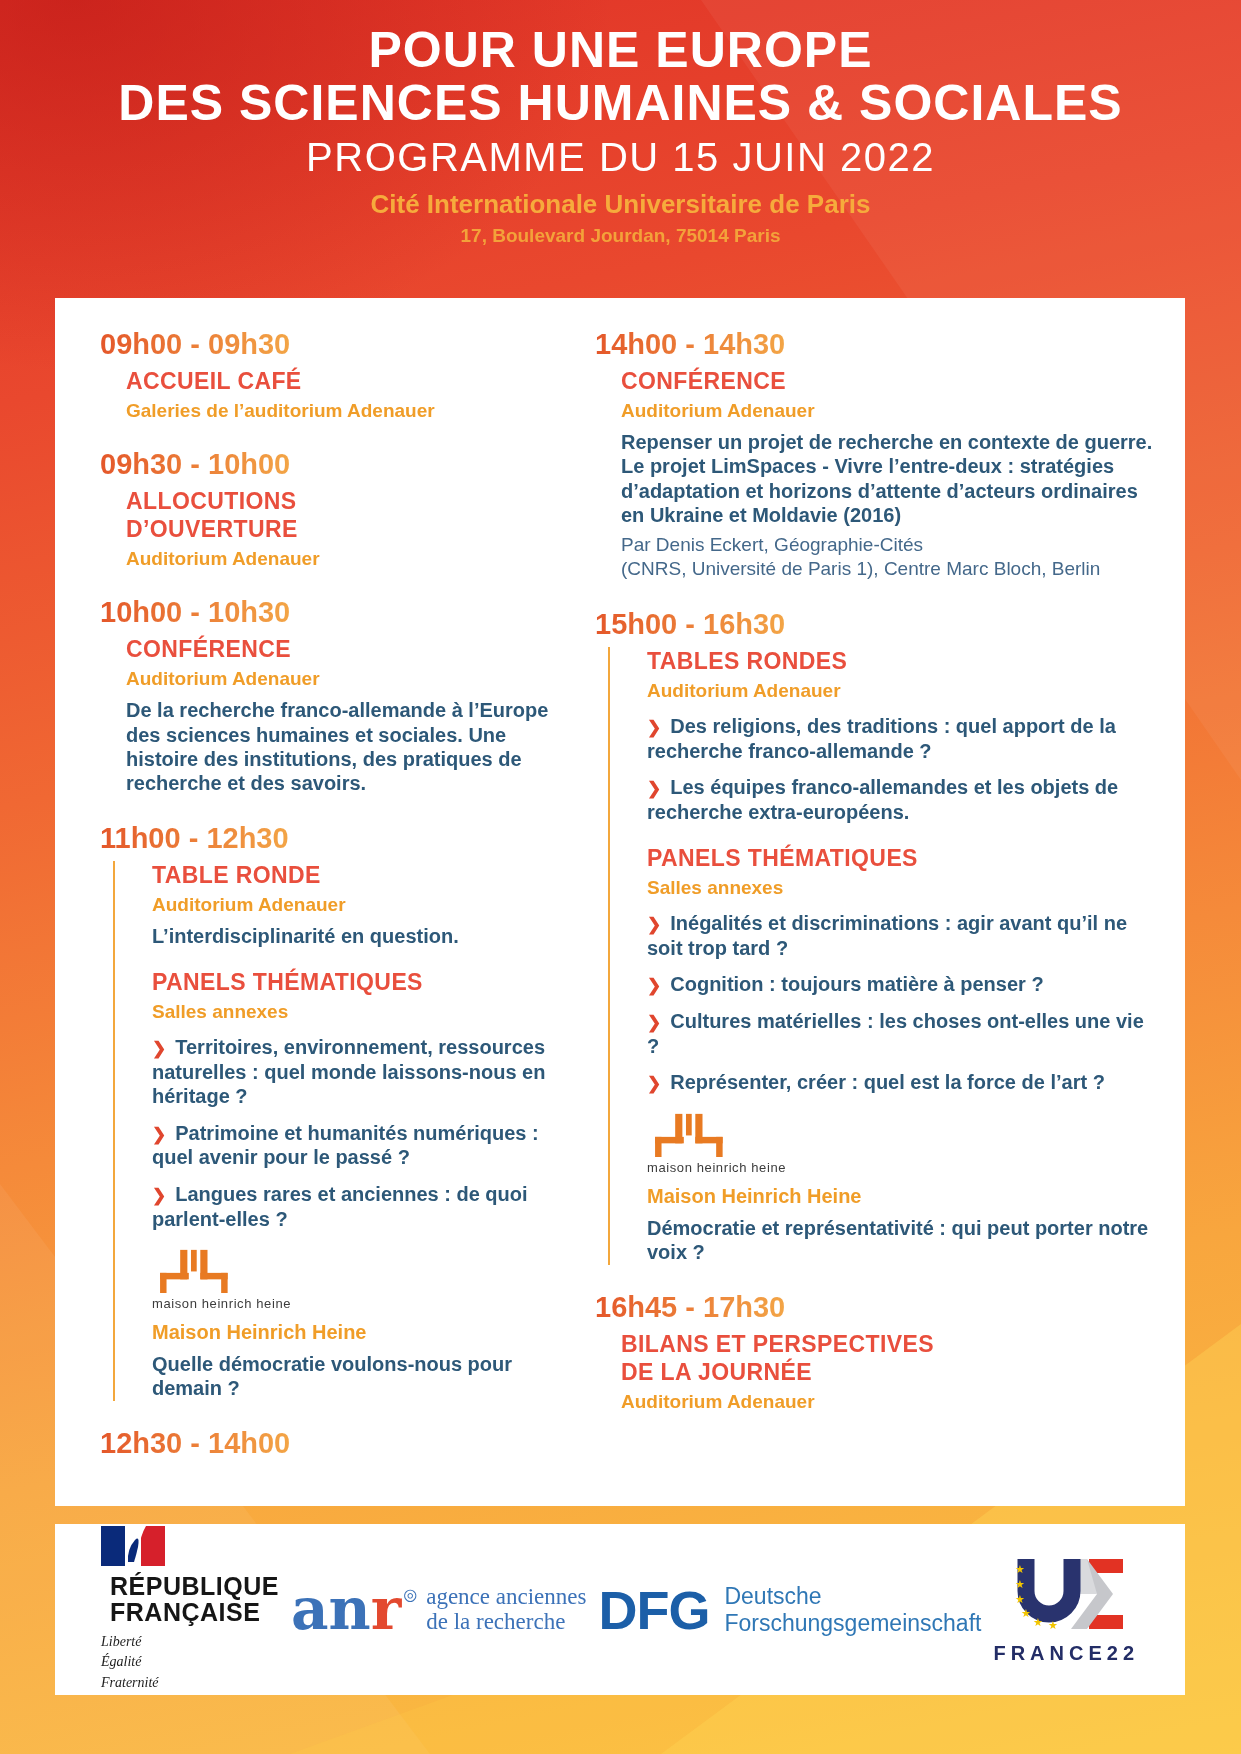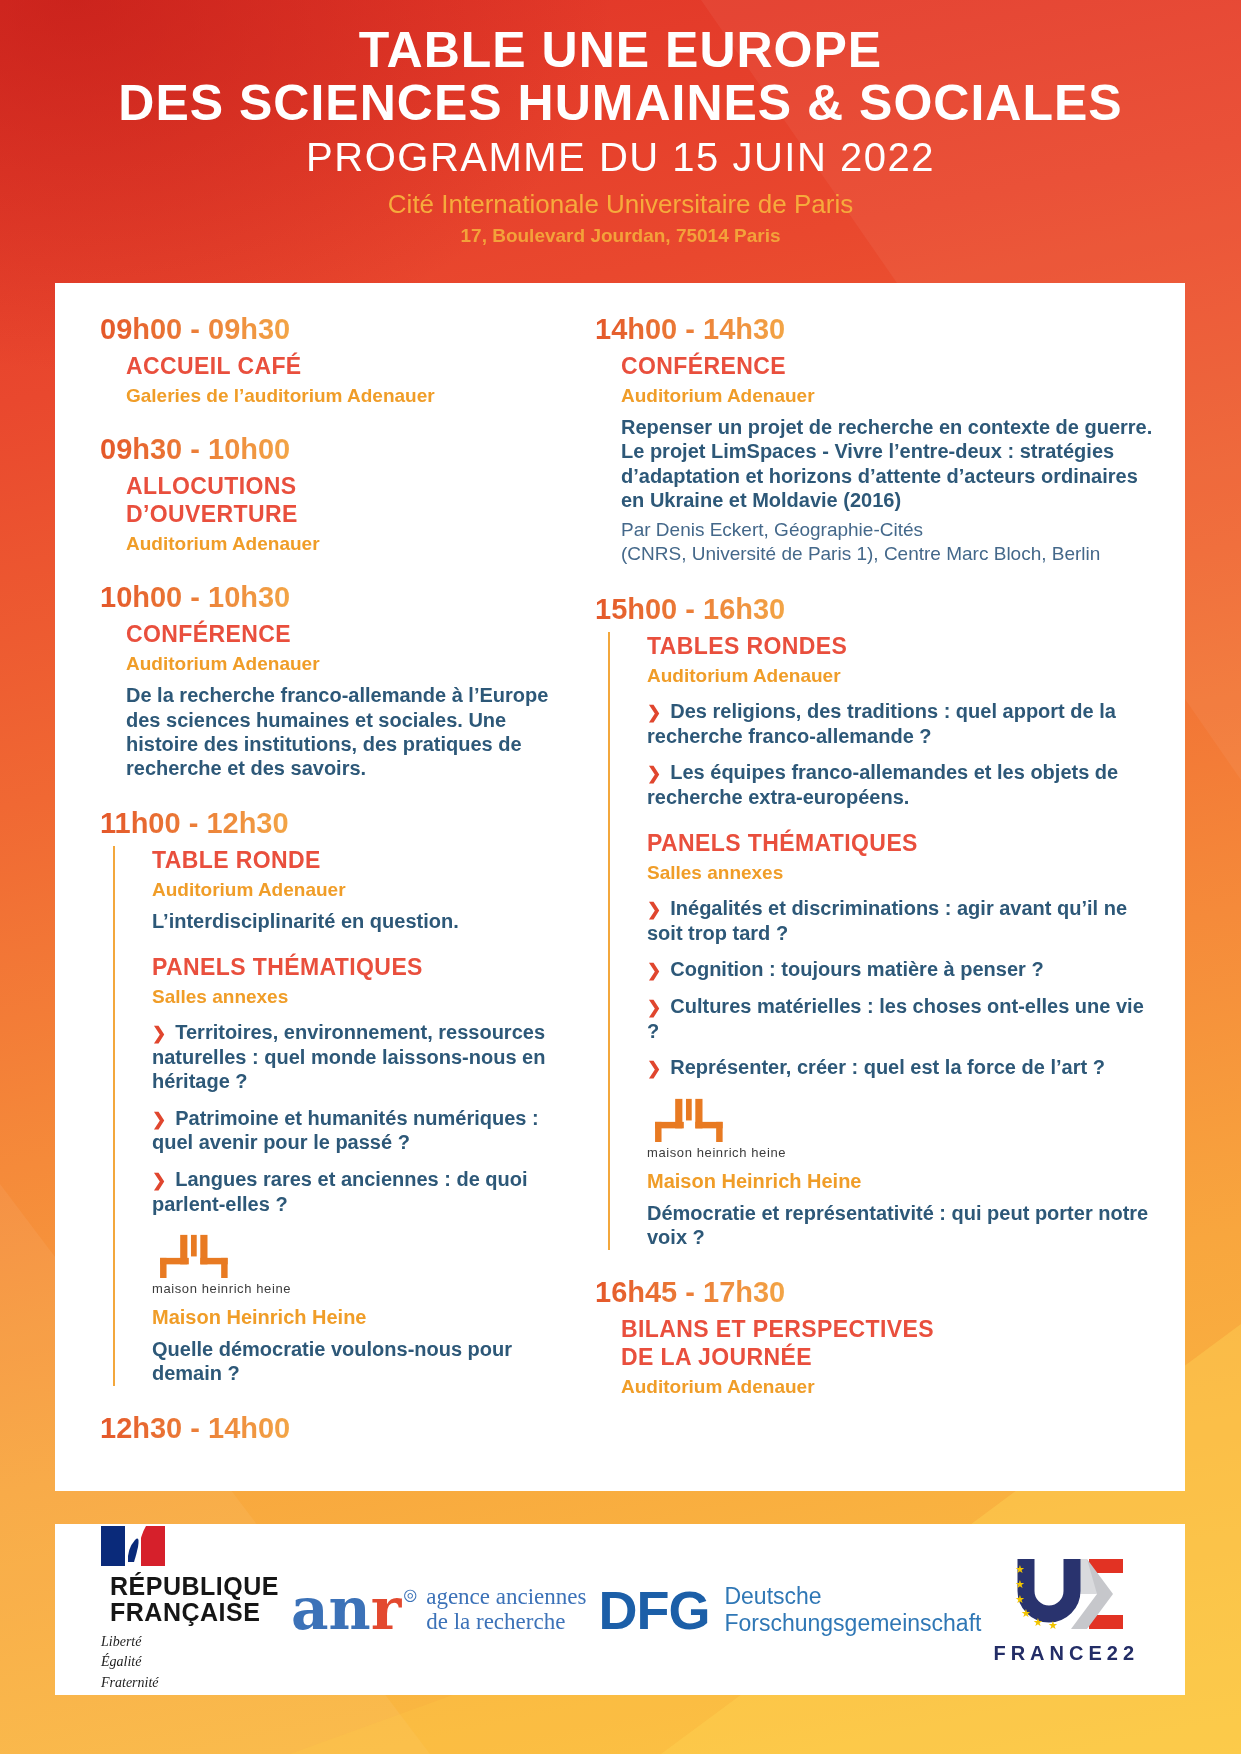--- a/index.html
+++ b/index.html
@@ -13,25 +13,25 @@
   .bg-shape{position:absolute;pointer-events:none;}
   .bg-tr{top:0;right:0;width:540px;height:780px;background:rgba(255,255,255,0.05);clip-path:polygon(100% 0,100% 100%,0 0);}
   .bg-bl{bottom:0;left:0;width:430px;height:570px;background:rgba(255,255,255,0.06);clip-path:polygon(0 0,0 100%,100% 100%);}
   .bg-br{bottom:0;right:0;width:580px;height:430px;background:rgba(255,224,92,0.30);clip-path:polygon(100% 0,100% 100%,0 100%);}
   .bg-bm{bottom:0;left:290px;width:580px;height:210px;background:rgba(255,205,70,0.25);clip-path:polygon(0 100%,100% 0,100% 100%);}
 
   
   .header{position:absolute;top:24px;left:0;width:100%;text-align:center;color:#fff;}
   .h-l1,.h-l2{font-size:50px;font-weight:bold;letter-spacing:1px;line-height:1.06;}
   .h-sub{font-size:40px;font-weight:400;letter-spacing:1.5px;margin-top:5px;}
-  .h-venue{font-size:26px;font-weight:normal;color:#f6ab3c;margin-top:9px;}
+  .h-venue{font-size:26px;font-weight:bold;color:#f6ab3c;margin-top:9px;}
   .h-addr{font-size:19px;font-weight:bold;color:#f3a23a;margin-top:5px;}
 
   
-  .card{position:absolute;left:55px;top:283px;width:1130px;height:1208px;background:#fff;
+  .card{position:absolute;left:55px;top:298px;width:1130px;height:1208px;background:#fff;
         box-sizing:border-box;padding:30px 25px 26px 45px;display:flex;overflow:hidden;}
   .col-left{width:465px;flex:none;}
   .col-right{width:565px;flex:none;margin-left:30px;}
   .session{margin-bottom:26px;}
   .time{font-size:29px;font-weight:bold;display:inline-block;color:#ed7a2e;margin-bottom:6px;}
   @supports ((-webkit-background-clip:text) or (background-clip:text)){
     .time{background:linear-gradient(90deg,#e4572a 0%,#f3a546 100%);
           -webkit-background-clip:text;background-clip:text;color:transparent;}
   }
   .session-body{margin-left:26px;}
@@ -71,21 +71,21 @@
 </head>
 <body>
 
 <div class="page">
   <div class="bg-shape bg-tr"></div>
   <div class="bg-shape bg-bl"></div>
   <div class="bg-shape bg-br"></div>
   <div class="bg-shape bg-bm"></div>
 
   <div class="header">
-    <div class="h-l1">TABLE UNE EUROPE</div>
+    <div class="h-l1">POUR UNE EUROPE</div>
     <div class="h-l2">DES SCIENCES HUMAINES &amp; SOCIALES</div>
     <div class="h-sub">PROGRAMME DU 15 JUIN 2022</div>
     <div class="h-venue">Cité Internationale Universitaire de Paris</div>
     <div class="h-addr">17, Boulevard Jourdan, 75014 Paris</div>
   </div>
 
   <div class="card">
     <div class="col-left" id="col-left">
         <section class="session"><div class="time">09h00 - 09h30</div><div class="session-body">
             <div class="s-title">ACCUEIL CAFÉ</div>

